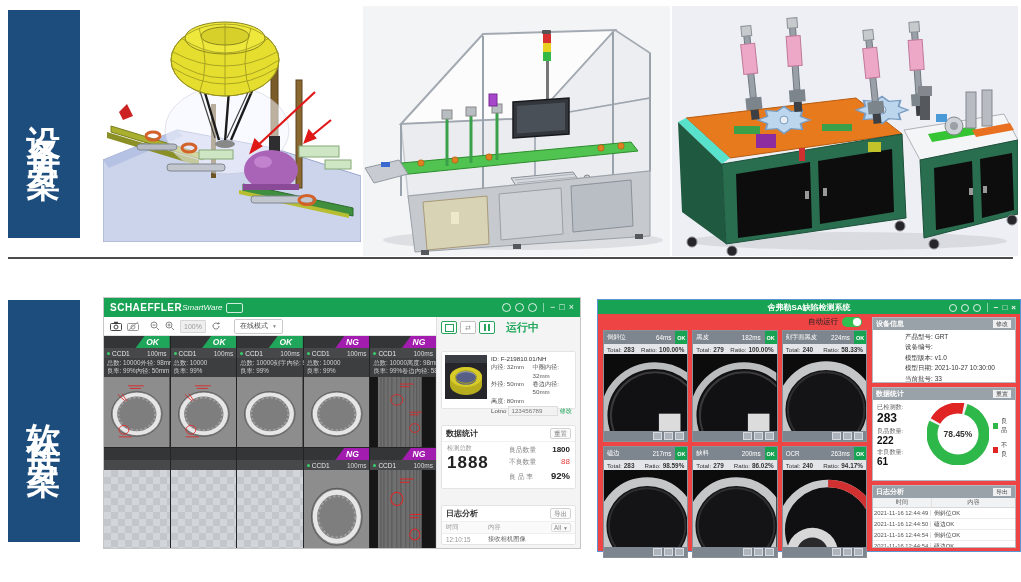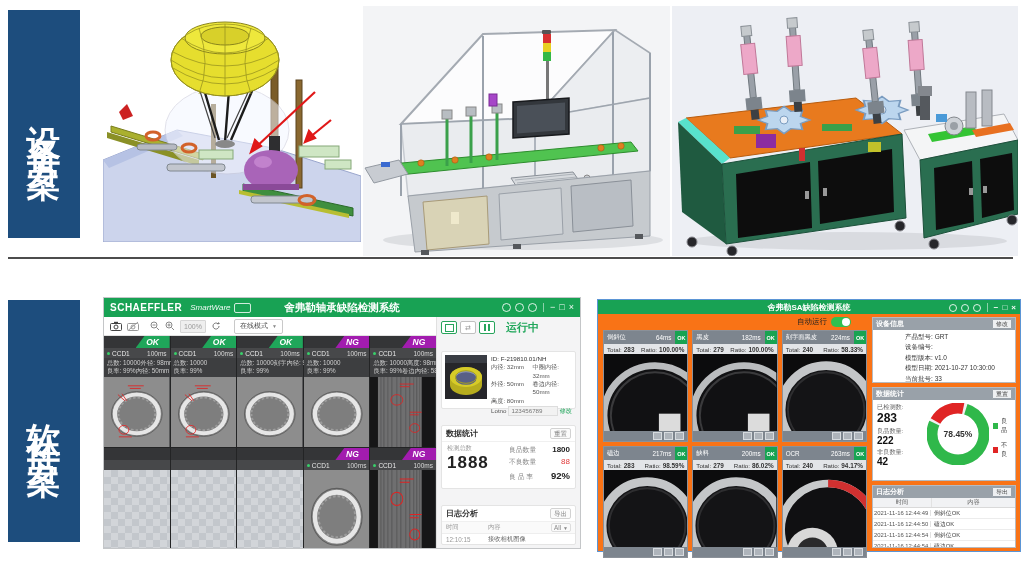--- a/index.html
+++ b/index.html
@@ -10,21 +10,21 @@
 .divider{position:absolute;left:8px;top:257px;width:1005px;height:2px;background:#4c4c4c}
 .cad{position:absolute;overflow:hidden}
 #cad1{left:103px;top:8px;width:258px;height:234px}
 #cad2{left:363px;top:6px;width:307px;height:250px}
 #cad3{left:672px;top:6px;width:346px;height:250px}
 .cad svg{display:block;width:100%;height:100%}
 
 #sw1{position:absolute;left:103px;top:297px;width:478px;height:252px;border:1px solid #c4c6c8;box-sizing:border-box;background:#fff;display:flex;flex-direction:column}
 .sw1-titlebar{height:19px;background:#18a254;display:flex;align-items:center;padding:0 6px;color:#fff;flex:0 0 auto;position:relative}
 .brand{font-weight:bold;font-size:10px;letter-spacing:.5px}
-.brand-sub{font-style:italic;font-size:8px;margin-left:8px;opacity:.95}
+.brand-sub{font-style:italic;font-size:8px;margin-left:0;opacity:.95}
 .brand-badge{width:15px;height:8px;border:1px solid rgba(255,255,255,.8);border-radius:2px;margin-left:3px}
 .sw1-title{position:absolute;left:0;right:0;text-align:center;font-size:10.5px;font-weight:bold;pointer-events:none}
 .win-icons{margin-left:auto;display:flex;align-items:center;gap:4px;z-index:1}
 .circ{width:7px;height:7px;border:1px solid rgba(255,255,255,.85);border-radius:50%}
 .win-glyph{font-size:9px;line-height:1;opacity:.95}
 .win-sep{width:1px;height:9px;background:rgba(255,255,255,.5);margin:0 2px}
 .sw1-body{flex:1;display:flex;min-height:0}
 .sw1-left{width:332px;display:flex;flex-direction:column;min-width:0}
 .sw1-toolbar{height:18px;border-bottom:1px solid #e2e2e2;display:flex;align-items:center;gap:5px;padding:0 6px;flex:0 0 auto}
 .tb-icon{display:flex;align-items:center}
@@ -74,27 +74,27 @@
 .v-red{color:#e13b3b;font-weight:normal;font-size:8px}
 .v-big{font-size:9.5px;color:#222;font-weight:bold}
 .log-card{flex:1;display:flex;flex-direction:column;min-height:0;overflow:hidden}
 .log-subhead{display:flex;background:#fafafa;border-bottom:1px solid #eee;font-size:6.3px;color:#999;padding:1px 4px;align-items:center}
 .lt{width:42px;flex:0 0 auto}.lc{flex:1}
 .log-filter{border:1px solid #ddd;border-radius:2px;padding:0 2px;color:#888;display:flex;gap:2px;align-items:center}
 .logrow{display:flex;padding:0 4px;height:10.5px;align-items:center;font-size:6.3px;color:#666;border-bottom:1px solid #f3f3f3;flex:0 0 auto}
 .logrow .lt{color:#999}
 .logrow.err,.logrow.err .lt{color:#e13b3b}
 
-#sw2{position:absolute;left:597px;top:299px;width:424px;height:253px;border:1px solid #5b95d5;box-sizing:border-box;background:#f97316;display:flex;flex-direction:column}
+#sw2{position:absolute;left:597px;top:299px;width:424px;height:253px;border:1px solid #5b95d5;box-sizing:border-box;background:#ef4444;display:flex;flex-direction:column}
 .sw2-titlebar{height:14px;background:#18a254;position:relative;display:flex;align-items:center;justify-content:center;color:#fff;font-size:8px;font-weight:bold;flex:0 0 auto}
 .sw2-titlebar .win-icons{position:absolute;right:4px;top:3px}
 .sw2-titlebar .circ{width:6px;height:6px}
 .sw2-titlebar .win-glyph{font-size:8px}
 .sw2-body{flex:1;position:relative;min-height:0}
-.autorun{position:absolute;top:3px;right:169px;display:flex;align-items:center;gap:4px;font-size:7.5px;color:#222}
+.autorun{position:absolute;top:3px;right:158px;display:flex;align-items:center;gap:4px;font-size:7.5px;color:#222}
 .toggle{width:20px;height:10px;border-radius:5px;background:#2fc050;position:relative}
 .knob{position:absolute;right:1px;top:1px;width:8px;height:8px;background:#fff;border-radius:50%}
 .tiles{position:absolute;left:5px;top:16px;width:264px;display:grid;grid-template-columns:repeat(3,1fr);gap:4px}
 .tile{height:112px;display:flex;flex-direction:column;background:#0d0d0e;border:1px solid #8b9199;box-sizing:border-box}
 .thead{height:13px;background:#7d858e;display:flex;align-items:center;padding:0 0 0 3px;gap:2px;color:#fff;font-size:6.3px;flex:0 0 auto}
 .tname{white-space:nowrap;overflow:hidden}
 .ttime{margin-left:auto;padding-right:2px}
 .tbadge{width:12px;height:13px;background:#17a352;color:#fff;font-size:5.5px;font-weight:bold;display:flex;align-items:center;justify-content:center;flex:0 0 auto}
 .tstats{height:10px;background:#e3e5e8;display:flex;align-items:center;gap:2px;padding:0 3px;font-size:6.2px;color:#333;flex:0 0 auto;white-space:nowrap}
 .tstats b{font-size:6.4px}
@@ -370,21 +370,20 @@
         <circle cx="340" cy="214" r="5"></circle>
 </g>
 </svg>
 </div>
 
 <div id="sw1">
   <div class="sw1-titlebar">
     <span class="brand">SCHAEFFLER</span>
     <span class="brand-sub">SmartWare</span>
     <span class="brand-badge"></span>
-    <span class="sw1-title">舍弗勒轴承缺陷检测系统</span>
     <span class="win-icons">
       <span class="circ"></span>
       <span class="circ"></span>
       <span class="circ"></span>
       <span class="win-sep"></span>
       <span class="win-glyph">−</span>
       <span class="win-glyph">□</span>
       <span class="win-glyph">×</span>
     </span>
   </div>
@@ -888,21 +887,21 @@
             <span>数据统计</span>
             <span class="spbtn">重置</span>
           </div>
         <div class="stats2-body">
           <div class="s2l">
             <div>已检测数:</div>
               <div class="n1">283</div>
             <div>良品数量:</div>
               <div class="n2">222</div>
             <div>非良数量:</div>
-              <div class="n2">42</div>
+              <div class="n2">61</div>
           </div>
           <div class="donut-wrap">
             <svg viewBox="0 0 62 62">
               <circle cx="31" cy="31" r="26" fill="none" stroke="#f0f0f0" stroke-width="11"></circle>
               <circle cx="31" cy="31" r="26" fill="none" stroke="#e02424" stroke-width="11" stroke-dasharray="32.204687276127224 131.15813071054203" transform="rotate(-150 31 31)"></circle>
               <circle cx="31" cy="31" r="26" fill="none" stroke="#2fb84a" stroke-width="11" stroke-dasharray="125.15813071054203 38.20468727612723" transform="rotate(-72.42 31 31)"></circle>
             </svg>
             <span class="donut-center">78.45%</span>
           </div>
           <div class="legend">

